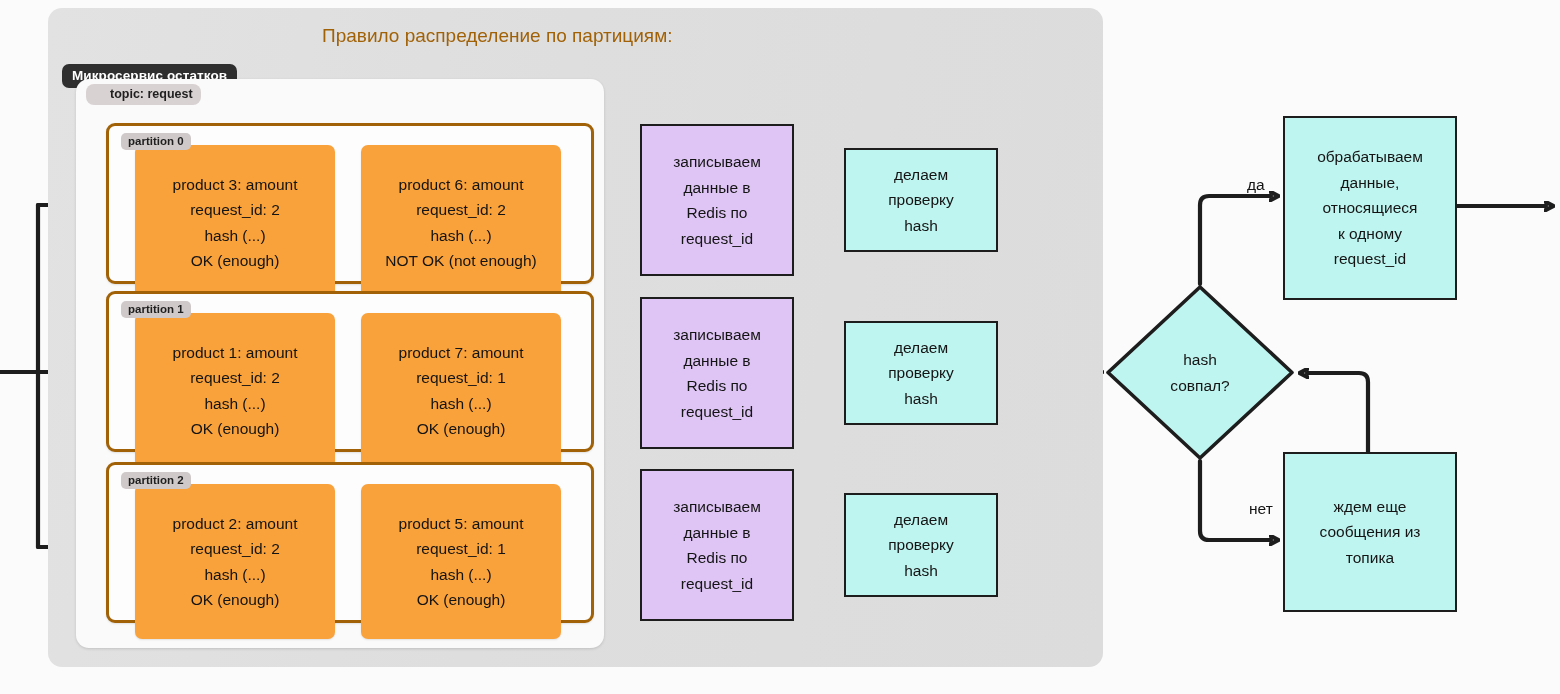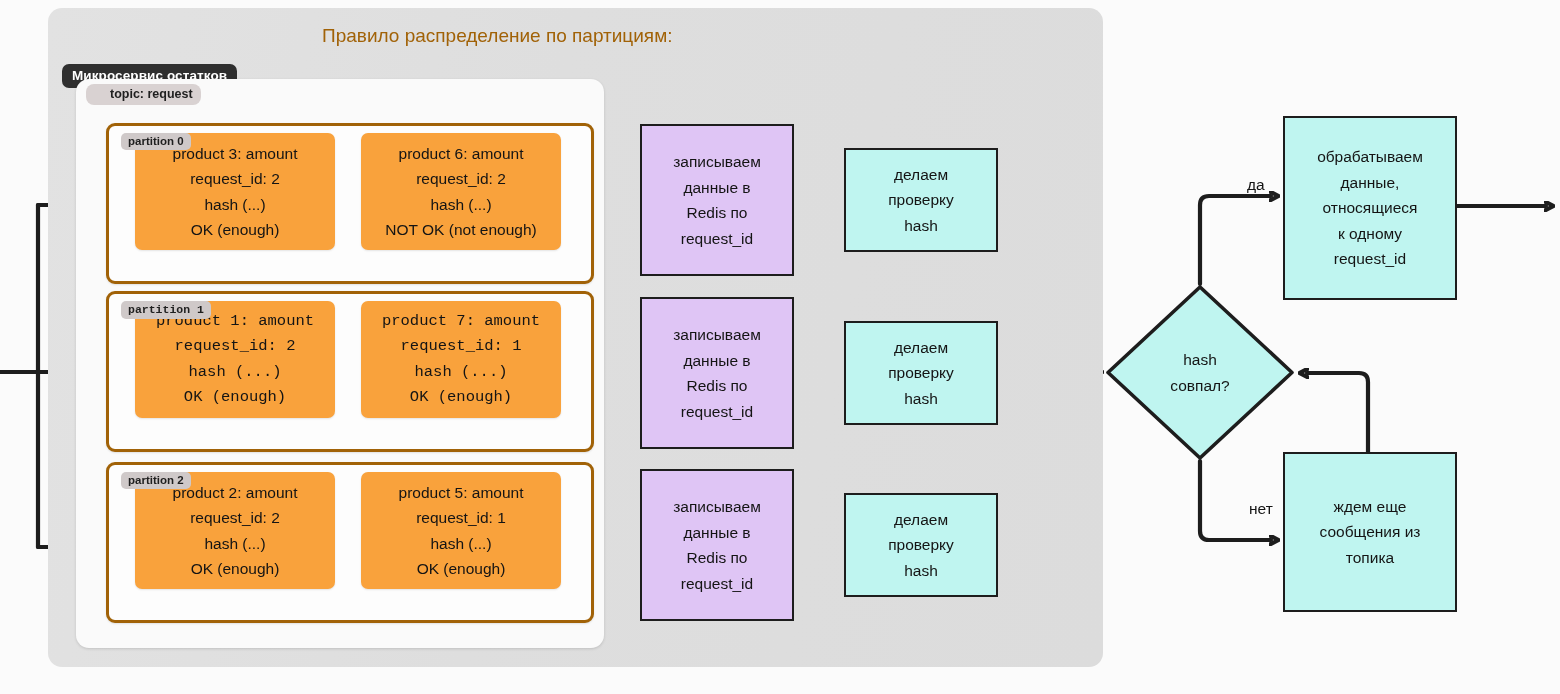--- a/index.html
+++ b/index.html
@@ -46,30 +46,30 @@
     padding:3px 8px 4px 24px;border-radius:8px;white-space:nowrap;
   }
 
   
   .partition{
     position:absolute;left:106px;width:482px;height:155px;
     background:#fdfdfd;border:3px solid #a16207;border-radius:9px;
     box-shadow:0 1px 2px rgba(0,0,0,.10);
   }
   .p0{top:123px;}
-  .p1{top:291px;font-family:Liberation Mono, monospace;}
+  .p1{top:291px;}
   .p2{top:462px;}
   .partition-label{
     position:absolute;left:12px;top:7px;
     background:#cfc9c9;color:#1f1f1f;
     font-size:11.5px;font-weight:bold;
     padding:2px 7px 3px 7px;border-radius:5px;white-space:nowrap;z-index:3;
   }
   .msg{
-    position:absolute;top:7px;width:200px;height:117px;
+    position:absolute;top:19px;width:200px;height:155px;
     background:#f9a23c;border-radius:7px;
     display:flex;flex-direction:column;align-items:center;justify-content:center;
     color:#141414;font-size:15.5px;line-height:25.5px;text-align:center;
     box-shadow:0 1px 2px rgba(0,0,0,.10);
   }
   .msg.left{left:26px;}
   .msg.right{left:252px;}
   .msg span{display:block;white-space:nowrap;}
 
   

